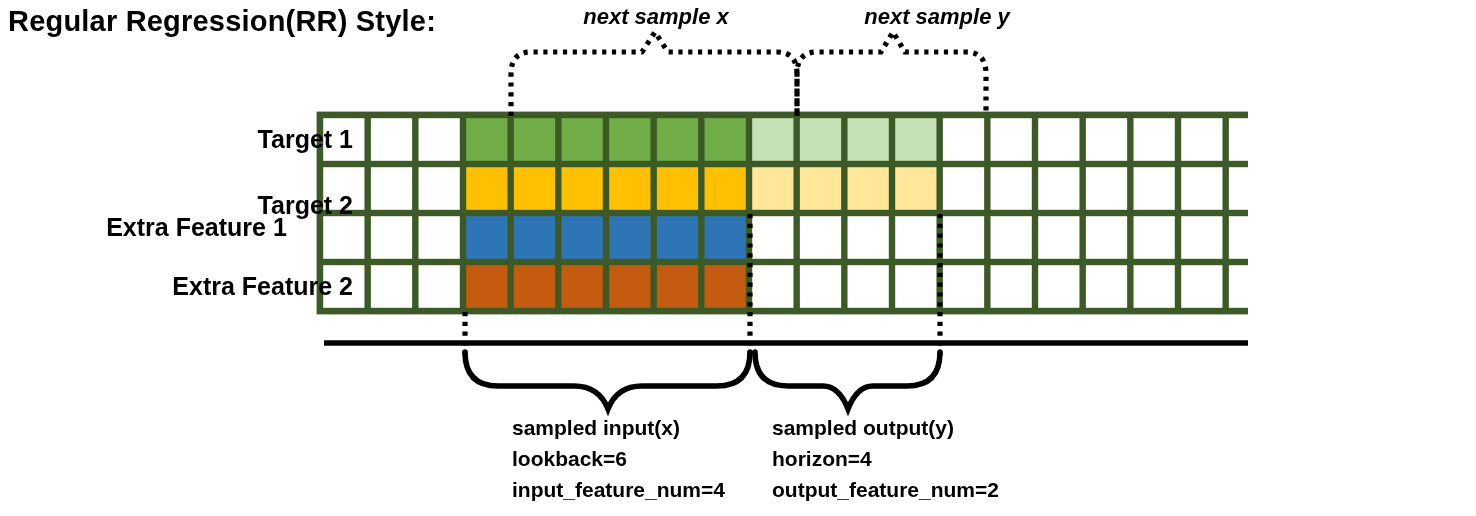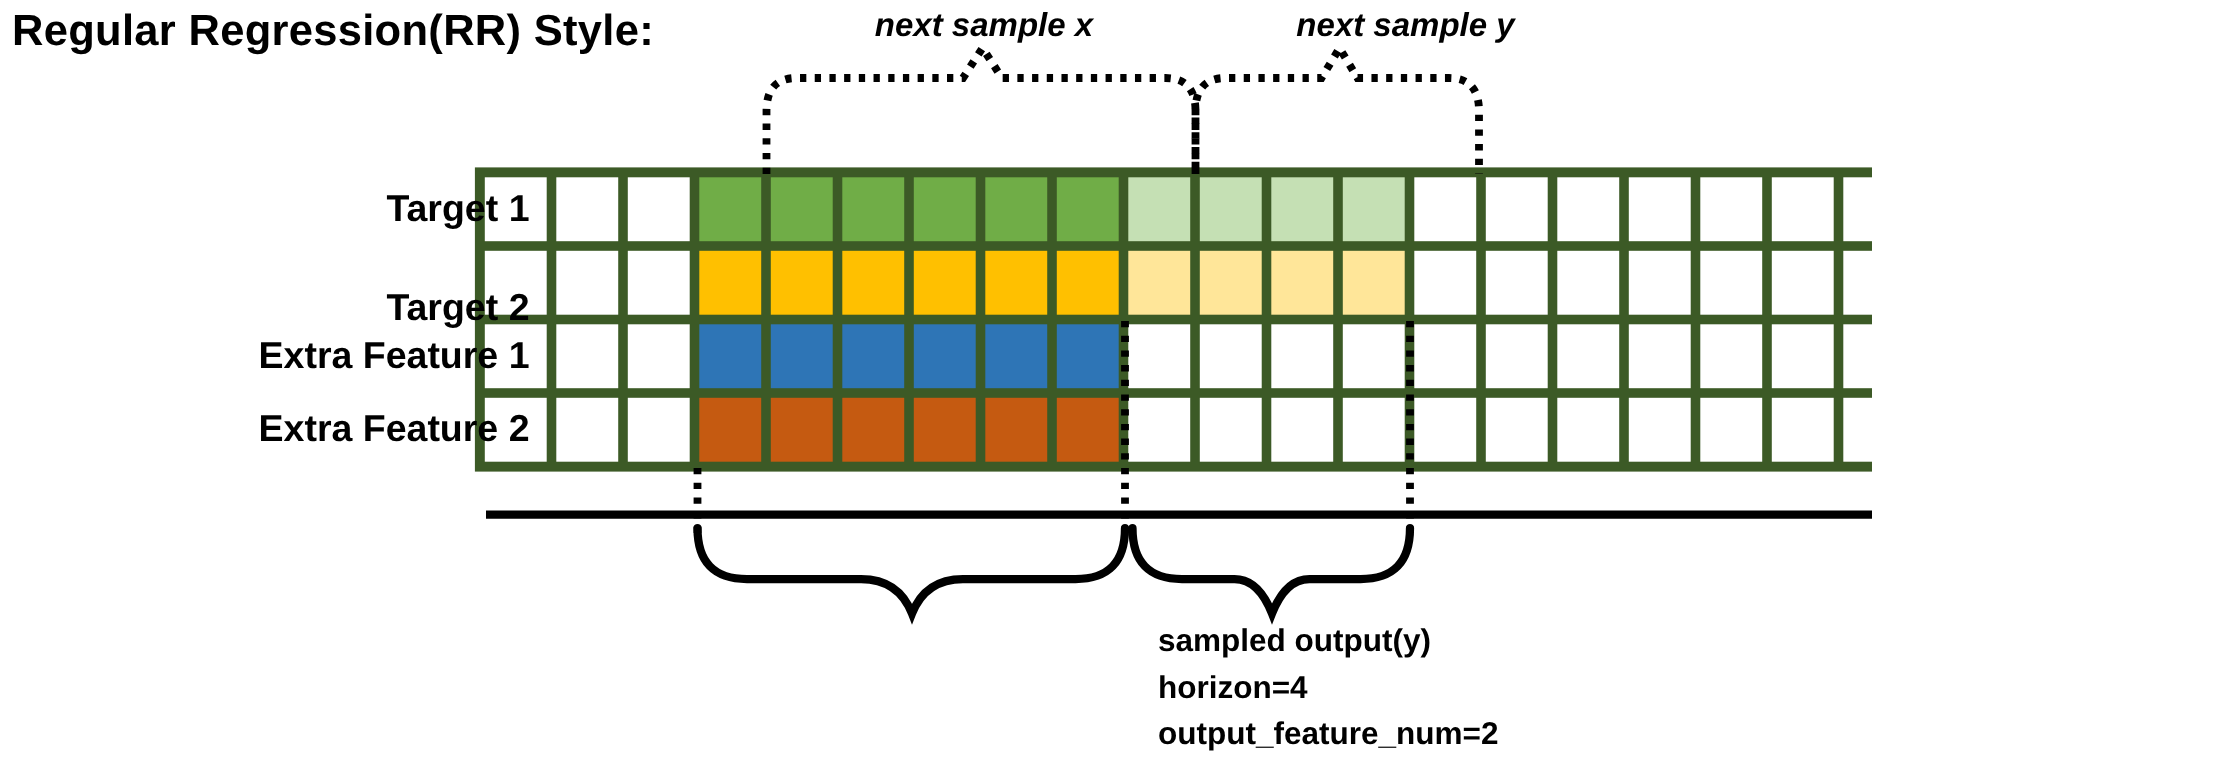--- a/index.html
+++ b/index.html
@@ -164,24 +164,29 @@
   </svg>
 
   <div class="abs title">Regular Regression(RR) Style:</div>
 
   <div class="abs next-label" style="left:506px;">next sample x</div>
 
   <div class="abs next-label" style="left:787px;">next sample y</div>
 
   <div class="abs row-label" style="top:124px;">Target 1</div>
   <div class="abs row-label" style="top:190px;">Target 2</div>
-  <div class="abs row-label" style="top:222px;">Extra Feature 1</div>
+  <div class="abs row-label" style="top:212px;text-align:center;">Extra Feature 1</div>
   <div class="abs row-label" style="top:271px;">Extra Feature 2</div>
 
 
+  <div class="abs note-block" style="left:512px;">
+    <div>sampled input(x)</div>
+    <div>lookback=6</div>
+    <div>input_feature_num=4</div>
+  </div>
 
   <div class="abs note-block" style="left:772px;">
     <div>sampled output(y)</div>
     <div>horizon=4</div>
     <div>output_feature_num=2</div>
   </div>
 
 </div>
 
 </body></html>

